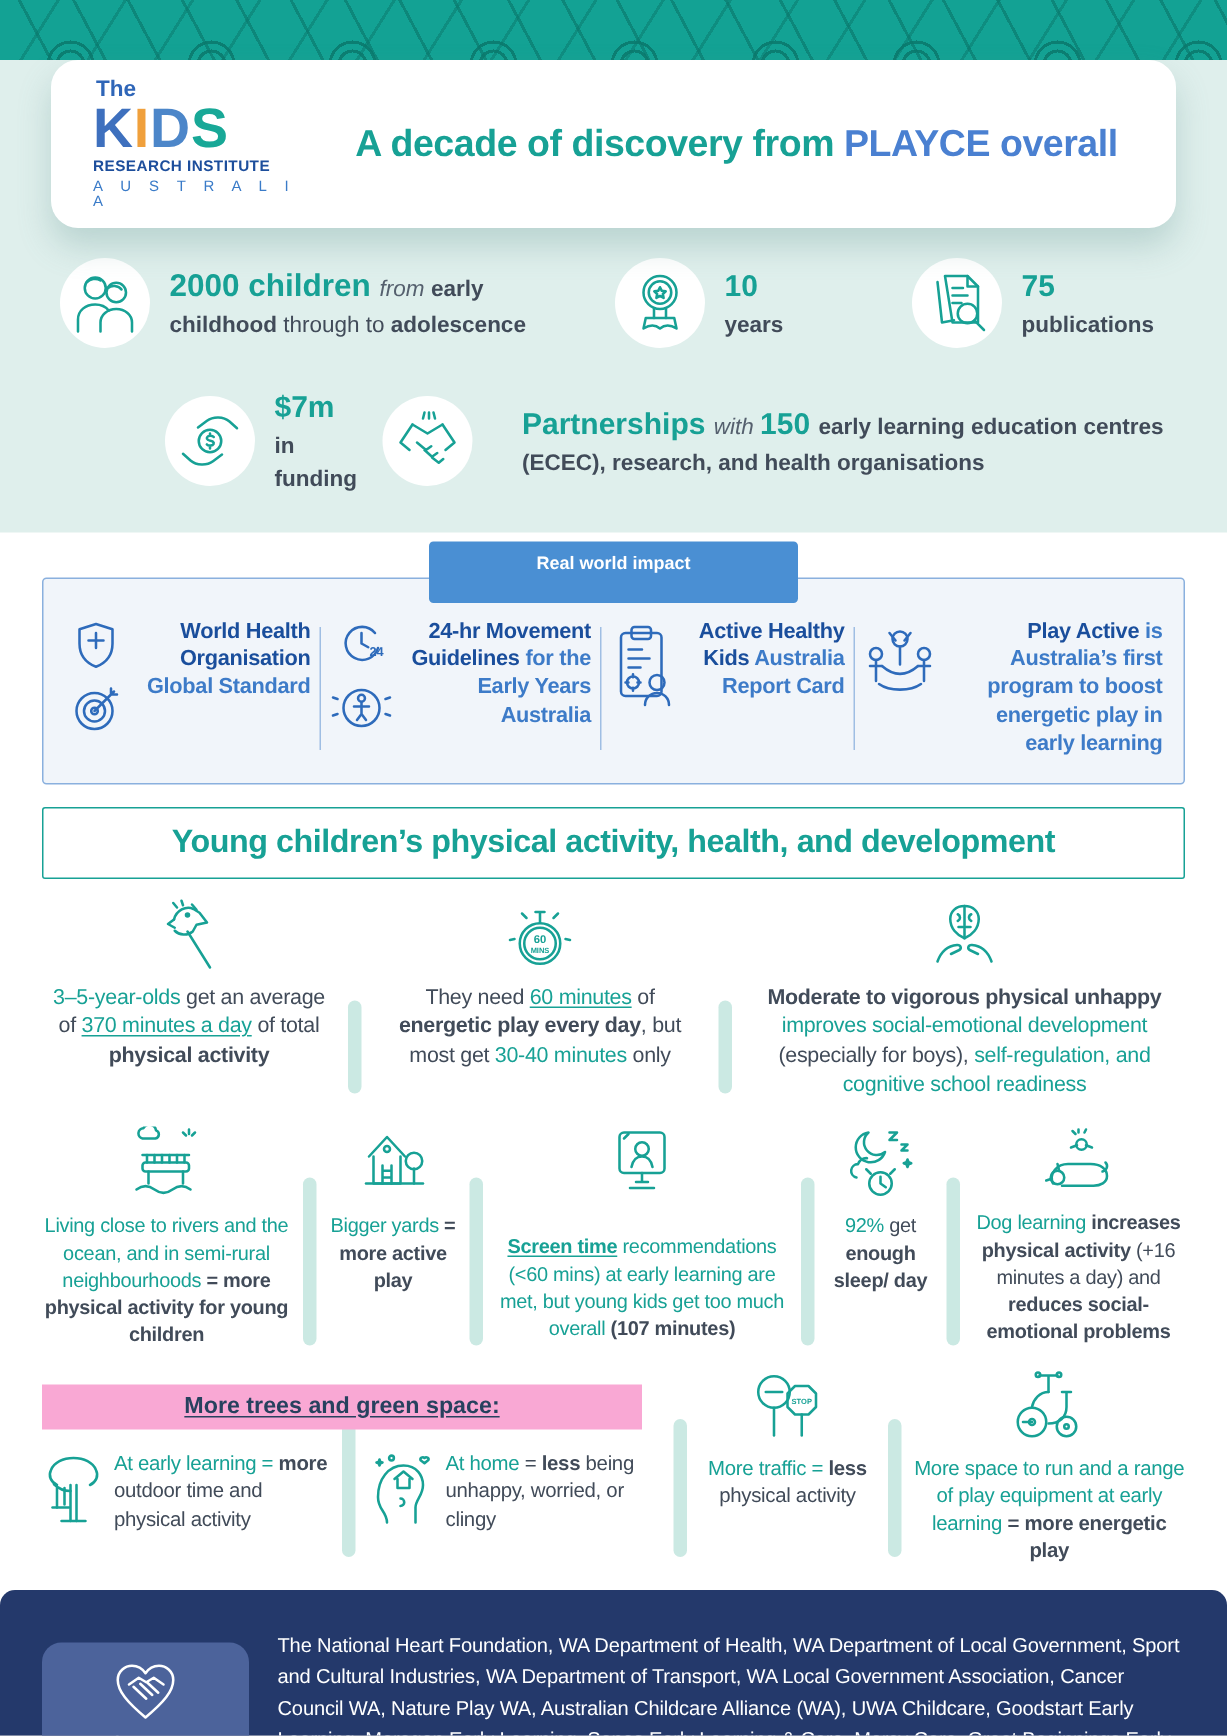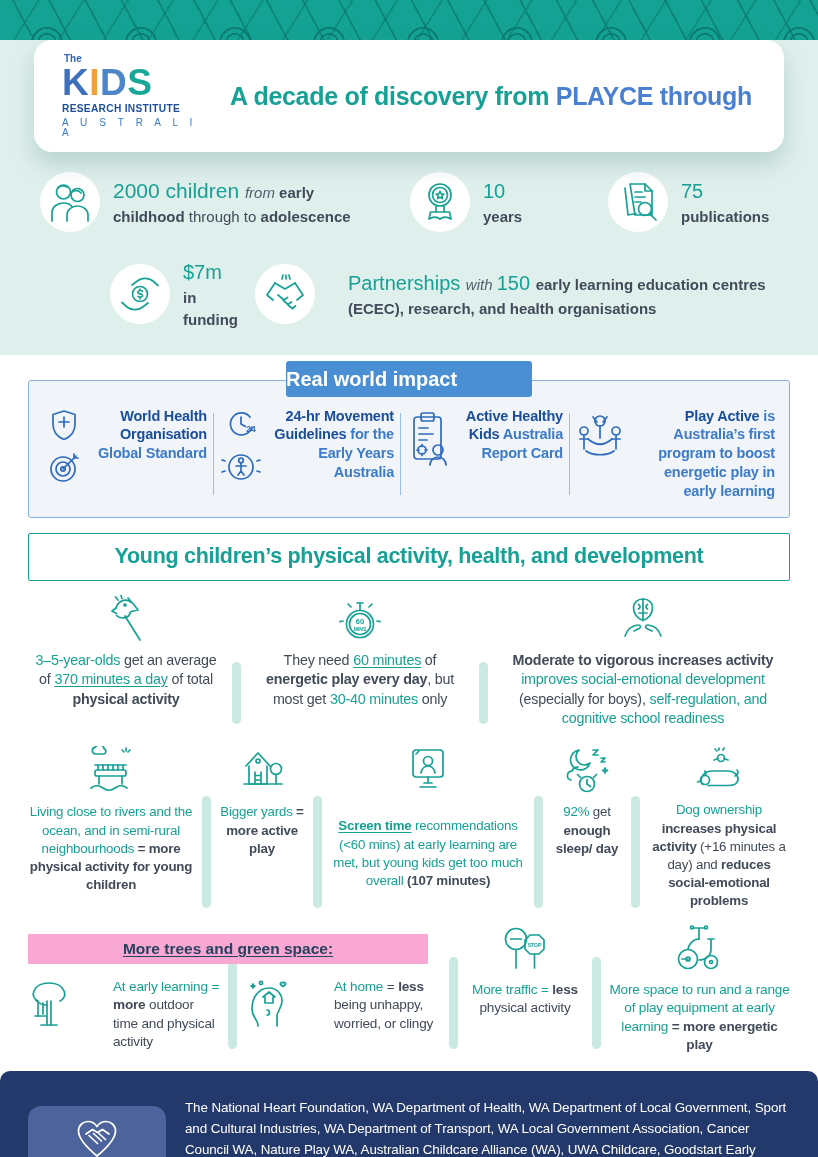--- a/index.html
+++ b/index.html
@@ -18,48 +18,48 @@
   }
 
   
   .hero { background:#DFEFEC; padding-bottom:24px; }
   .header-card{
     width:750px; margin:-2px auto 0; height:112px; background:#fff;
     border-radius:18px; display:flex; align-items:center;
     box-shadow:0 12px 22px rgba(100,150,145,.30); position:relative; z-index:2;
   }
   .logo{ margin-left:28px; width:150px; line-height:1; }
-  .logo-the{ color:#2F66B8; font-weight:bold; font-size:10px; margin-left:2px; }
+  .logo-the{ color:#2F66B8; font-weight:bold; font-size:15px; margin-left:2px; }
   .logo-kids{ font-size:37px; font-weight:800; letter-spacing:.5px; }
   .lk{ color:#3E70BE; } .li{ color:#F0A03C; } .ld{ color:#4C86C9; } .ls{ color:#18A897; }
   .logo-sub{ font-size:10.2px; font-weight:bold; color:#1D4E9C; letter-spacing:.3px; margin-top:3px; }
   .logo-aus{ font-size:10px; color:#3A7BC8; letter-spacing:4.6px; margin-top:3px; }
   .hero-title{ flex:1; text-align:center; font-size:25px; font-weight:bold; letter-spacing:-.3px; padding-right:14px; }
   .ht-teal{ color:#17A195; } .ht-blue{ color:#4A80D1; }
 
   .stats1{ display:flex; align-items:center; padding:20px 0 0 40px; }
   .stats2{ display:flex; align-items:center; padding:26px 0 0 110px; }
   .stat{ display:flex; align-items:center; }
   .circ{ width:60px; height:60px; background:#fff; border-radius:50%; flex:none;
          display:flex; align-items:center; justify-content:center; color:#17A195; }
   .stat-text{ margin-left:13px; color:#414B59; font-size:15px; line-height:1.45; }
-  .big{ color:#17A195; font-weight:normal; font-size:20px; }
+  .big{ color:#17A195; font-weight:bold; font-size:20px; }
   .big-xl{ font-size:21px; }
   .s-children{ width:336px; }
   .s-years{ width:198px; margin-left:34px; }
   .s-funding{ width:200px; }
   .s-partner .stat-text{ width:470px;margin-left:33px; }
   .bd{ font-weight:bold; } .it{ font-style:italic; color:#55606e; }
   .tl{ color:#17A195; }
   .un{ text-decoration:underline; text-underline-offset:2px; }
 
   
   .impact{ position:relative; margin-top:6px; }
-  .impact-badge{ width:246px; margin:0 auto; background:#4A8FD3; color:#fff; text-align:left;
-    font-weight:bold; font-size:20px; padding:7px 0 6px; border-radius:3px; position:relative; z-index:2; }
+  .impact-badge{ width:246px; margin:0 auto; background:#4A8FD3; color:#fff; text-align:center;
+    font-weight:bold; font-size:12px; padding:7px 0 20px; border-radius:3px; position:relative; z-index:2; }
   .impact-box{ margin:-17px 28px 0; border:1.5px solid #8AB0DE; background:#F1F5FA; border-radius:3px;
     padding:26px 8px 16px; display:flex; align-items:flex-start;text-align:right; }
   .icol{ display:flex; align-items:flex-start; padding:0 6px; }
   .icol svg{ flex:none; margin:2px 9px 0 0; color:#2E6BBB; }
   .itext{ font-size:14.5px; line-height:1.3; font-weight:bold; color:#3D7BC8; letter-spacing:-.2px; }
   .nv{ color:#1A4E9C; }
   .c1{ width:176px; } .c2{ width:186px; } .c3{ width:168px; } .c4{ flex:1; }
   .vdiv{ width:1px; background:#9FBEE3; height:82px; align-self:center; flex:none; }
 
   
@@ -78,21 +78,21 @@
   .r2 .ftext{ font-size:13.3px; }
   .r2 .fcolA{ width:166px; } .r2 .fcolB{ width:86px; } .r2 .fcolC{ width:196px;gap:16px; }
   .r2 .fcolD{ width:72px; } .r2 .fcolE{ flex:1; }
   .r2 .vbar{ height:112px; margin:0 8px 2px; }
 
   
   .row3{ position:relative; display:flex; margin:8px 28px 0; }
   .banner{ position:absolute; left:0; top:12px; width:400px; background:#f9a8d4; color:#27415E;
     font-weight:bold; font-size:15.5px; text-align:center; padding:6px 0; }
   .banner span{ text-decoration:underline; text-underline-offset:2px; }
-  .row3 .side{ padding-top:56px; display:flex; align-items:flex-start; text-align:left;gap:37px; }
+  .row3 .side{ padding-top:56px; display:flex; align-items:flex-start; text-align:left; }
   .row3 .side .ficon{ margin:0 8px 0 0; align-items:flex-start; }
   .row3 .colA{ width:192px; } .row3 .colB{ width:196px; }
   .row3 .colC{ width:118px; display:flex; flex-direction:column; align-items:center; text-align:center; }
   .row3 .colD{ flex:1; display:flex; flex-direction:column; align-items:center; text-align:center; }
   .row3 .ftext{ font-size:13.6px; }
   .row3 .vbar{ height:92px; margin:0 8px 6px; }
 
   
   .footer{ margin-top:16px; background:#24396B; border-radius:10px 10px 0 0;
     padding:27px 28px 24px; display:flex; align-items:center; }
@@ -113,21 +113,21 @@
   <div class="top-band"></div>
 
   <div class="hero">
     <div class="header-card">
       <div class="logo">
         <div class="logo-the">The</div>
         <div class="logo-kids"><span class="lk">K</span><span class="li">I</span><span class="ld">D</span><span class="ls">S</span></div>
         <div class="logo-sub">RESEARCH INSTITUTE</div>
         <div class="logo-aus">A U S T R A L I A</div>
       </div>
-      <div class="hero-title"><span class="ht-teal">A decade of discovery from </span><span class="ht-blue">PLAYCE through</span></div>
+      <div class="hero-title"><span class="ht-teal">A decade of discovery from </span><span class="ht-blue">PLAYCE overall</span></div>
     </div>
 
     <div class="stats1">
       <div class="stat s-children">
         <div class="circ">
           <svg width="46" height="44" viewBox="0 0 46 44">
               <g class="oln">
             <circle cx="16.5" cy="12" r="7"></circle>
                 <path d="M11 8c2-2 6-3 9-1"></path>
             <circle cx="30.5" cy="15" r="6.5"></circle>
@@ -321,21 +321,21 @@
         <svg width="46" height="50" viewBox="0 0 46 50">
             <g class="oln">
           <path d="M23 5c-6 0-9.5 4-9.5 8.5 0 6.5 4.5 11 9.5 13 5-2 9.5-6.5 9.5-13C32.5 9 29 5 23 5z"></path>
           <path d="M23 5v21.5"></path>
           <path d="M18.5 10.5c2 1 2 3.5 0 4.5M27.5 10.5c-2 1-2 3.5 0 4.5M19 19h3M24 19h3"></path>
           <path d="M5 42c2.5-7 7.5-10.5 13-11 2.5-.2 3.5 2.3 1.2 3.5L14 37"></path>
           <path d="M41 42c-2.5-7-7.5-10.5-13-11-2.5-.2-3.5 2.3-1.2 3.5L32 37"></path>
         </g>
           </svg>
       </div>
-      <div class="ftext"><span class="bd">Moderate to vigorous increases activity </span><span class="tl">improves social-emotional development </span><span>(especially for boys), </span><span class="tl">self-regulation, and cognitive school readiness</span></div>
+      <div class="ftext"><span class="bd">Moderate to vigorous physical unhappy </span><span class="tl">improves social-emotional development </span><span>(especially for boys), </span><span class="tl">self-regulation, and cognitive school readiness</span></div>
     </div>
   </div>
 
   <div class="frow r2">
     <div class="fcol fcolA">
       <div class="ficon">
         <svg width="48" height="50" viewBox="0 0 48 50">
             <g class="oln">
           <path d="M8 8a3.5 3.5 0 0 1 .6-6.9A4.5 4.5 0 0 1 17 2.6 2.8 2.8 0 0 1 16.6 8z"></path>
           <path d="M39 2v3M35 4l2 2M43 4l-2 2"></path>
@@ -407,21 +407,21 @@
           <circle cx="27" cy="12" r="3.5"></circle>
               <path d="M20 14l4-1.5M34 14l-4-1.5"></path>
           <path d="M25 4v-2M29 4l1-2M23 5l-2-2"></path>
           <path d="M8 38c-3-7 3-13 10-13h15c7 0 11 3.5 11 8 0 4.5-4.5 6.5-9 6.5H14"></path>
           <circle cx="11" cy="34" r="4.5"></circle>
               <path d="M6.5 35l-3 1M12 29l-1-4"></path>
           <path d="M41 30c3-1 4-4 2-6"></path>
         </g>
           </svg>
       </div>
-      <div class="ftext"><span class="tl">Dog ownership </span><span class="bd">increases physical activity </span><span>(+16 minutes a day) and </span><span class="bd">reduces social-emotional problems</span></div>
+      <div class="ftext"><span class="tl">Dog learning </span><span class="bd">increases physical activity </span><span>(+16 minutes a day) and </span><span class="bd">reduces social-emotional problems</span></div>
     </div>
   </div>
 
   <div class="row3">
     <div class="banner"><span>More trees and green space:</span></div>
     <div class="side colA">
       <div class="ficon">
         <svg width="40" height="52" viewBox="0 0 40 52">
             <g class="oln">
           <path d="M10 23c-4-2-6-6-4-10C8 8 14 5 21 5s13 3 15 8c2 4 0 8-4 10"></path>

